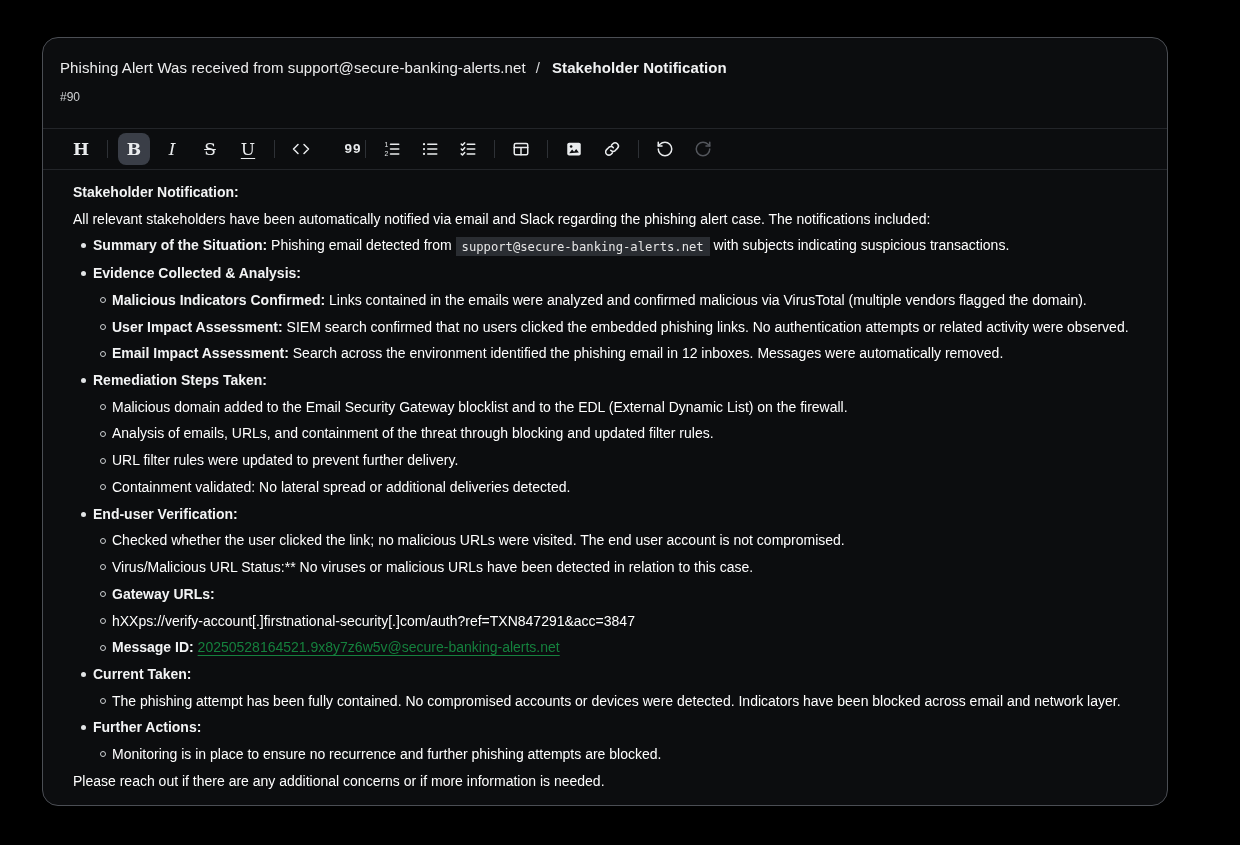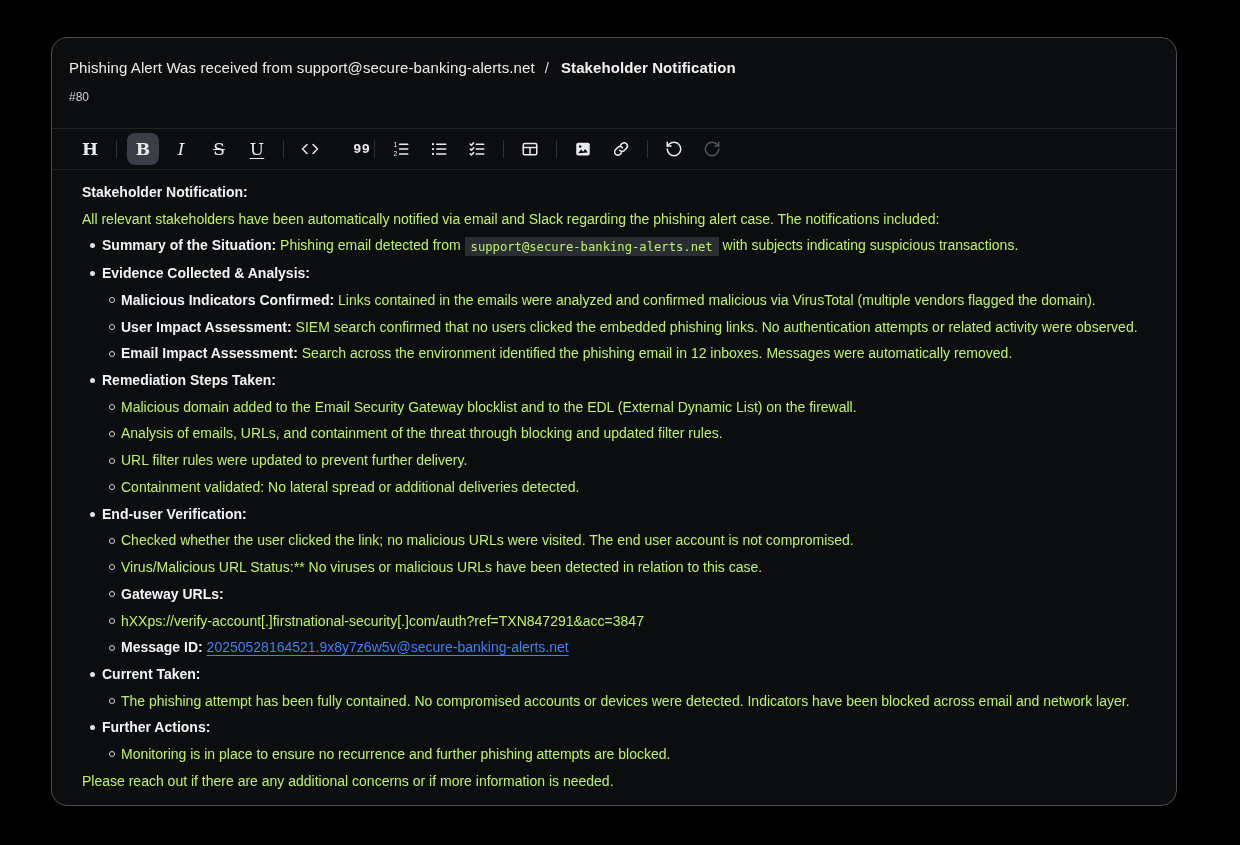--- a/index.html
+++ b/index.html
@@ -1,20 +1,20 @@
 <!DOCTYPE html>
 <html><head>
 <meta charset="utf-8">
 <style>
   * { margin:0; padding:0; box-sizing:border-box; }
   html,body { width:1240px; height:845px; overflow:hidden; }
   body { background:#000; font-family:"Liberation Sans", sans-serif; }
 
   .window {
-    position:absolute; left:51px; top:37px; width:1126px; height:769px;
+    position:absolute; left:42px; top:37px; width:1126px; height:769px;
     background:#0c0d0f; border:1px solid #4b4e54; border-radius:16px;
     overflow:hidden;
   }
 
   
   .header { padding:21px 16px 0 17px; height:90px; }
   .title-row { font-size:15px; color:#ededee; letter-spacing:.1px; }
   .title-sep { margin:0 12px 0 10px; color:#d6d7d9; }
   .title-section { font-weight:700; color:#f2f3f4; }
   .case-number { margin-top:14px; font-size:12px; color:#cfd1d3; }
@@ -38,36 +38,36 @@
 
   
   .editor { padding:9px 14px 0 30px; font-size:14px; line-height:26.72px; color:#d8dadc; cursor:text; }
   .ed-line { position:relative; min-height:26.72px; }
   .ed-line.li1 { padding-left:20px; }
   .ed-line.li2 { padding-left:39px; }
   .marker { position:absolute; border-radius:50%; }
   .li1 > .marker { left:8px;  top:10.9px; width:5px; height:5px; background:#e2e4e6; }
   .li2 > .marker { left:26.5px; top:10.4px; width:6px; height:6px; border:1.3px solid #cdd0d3; background:transparent; }
   .seg-bold { font-weight:700; color:#f3f4f5; }
-  .seg-normal { color:#bef264; }
+  .seg-normal { color:#ffffff; }
   .seg-code {
     font-family:"DejaVu Sans Mono", monospace; font-size:12.2px;
-    background:#2a2d32; color:#bef264; border-radius:0; padding:2.5px 6px;
-  }
-  .seg-link { color:#3b82f6; text-decoration:underline; text-underline-offset:2.5px; cursor:pointer; }
+    background:#2a2d32; color:#e5e5e5; border-radius:0; padding:2.5px 6px;
+  }
+  .seg-link { color:#15803d; text-decoration:underline; text-underline-offset:2.5px; cursor:pointer; }
 </style>
 </head>
 <body>
 
 <div class="window">
   <div class="header">
     <div class="title-row">
       <span>Phishing Alert Was received from support@secure-banking-alerts.net</span><span class="title-sep">/</span><span class="title-section">Stakeholder Notification</span>
     </div>
-    <div class="case-number">#80</div>
+    <div class="case-number">#90</div>
   </div>
   <div class="toolbar">
       <button class="tb-btn" title="Heading">
         <span class="tb-icon">
           <span class="glyph" style="font-weight:600">H</span>
         </span>
       </button>
       <div class="tb-divider"></div>
       <button class="tb-btn active" title="Bold">
         <span class="tb-icon">

